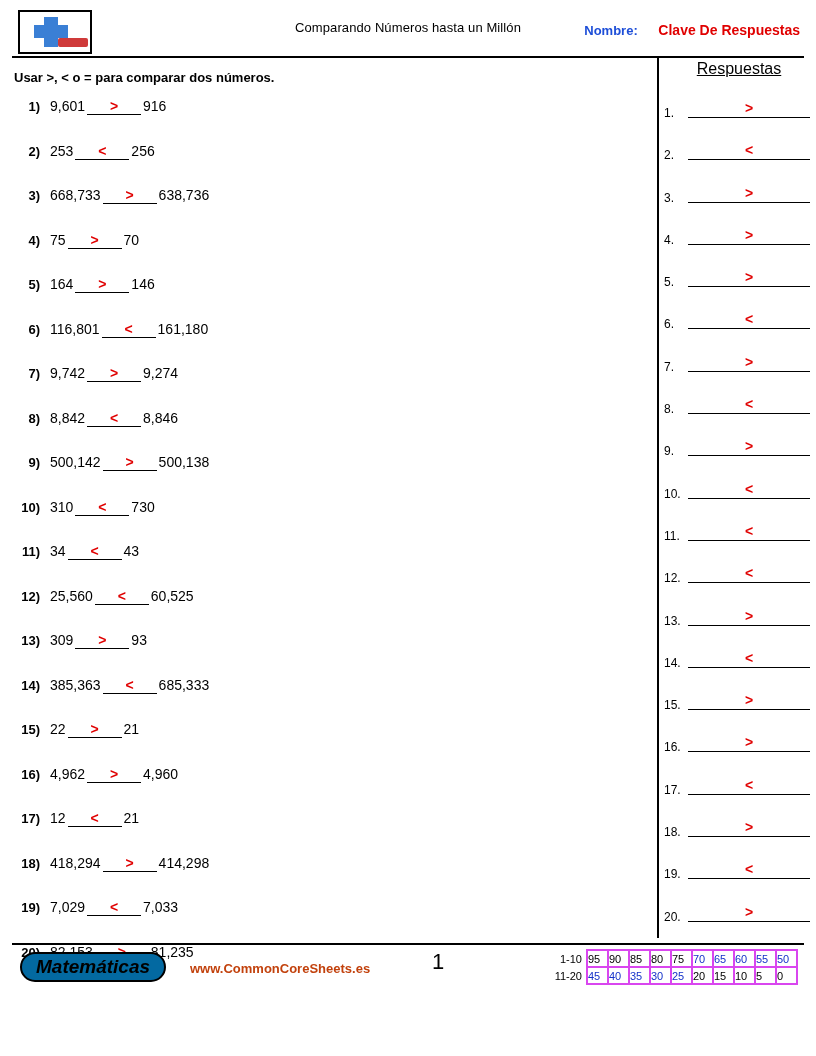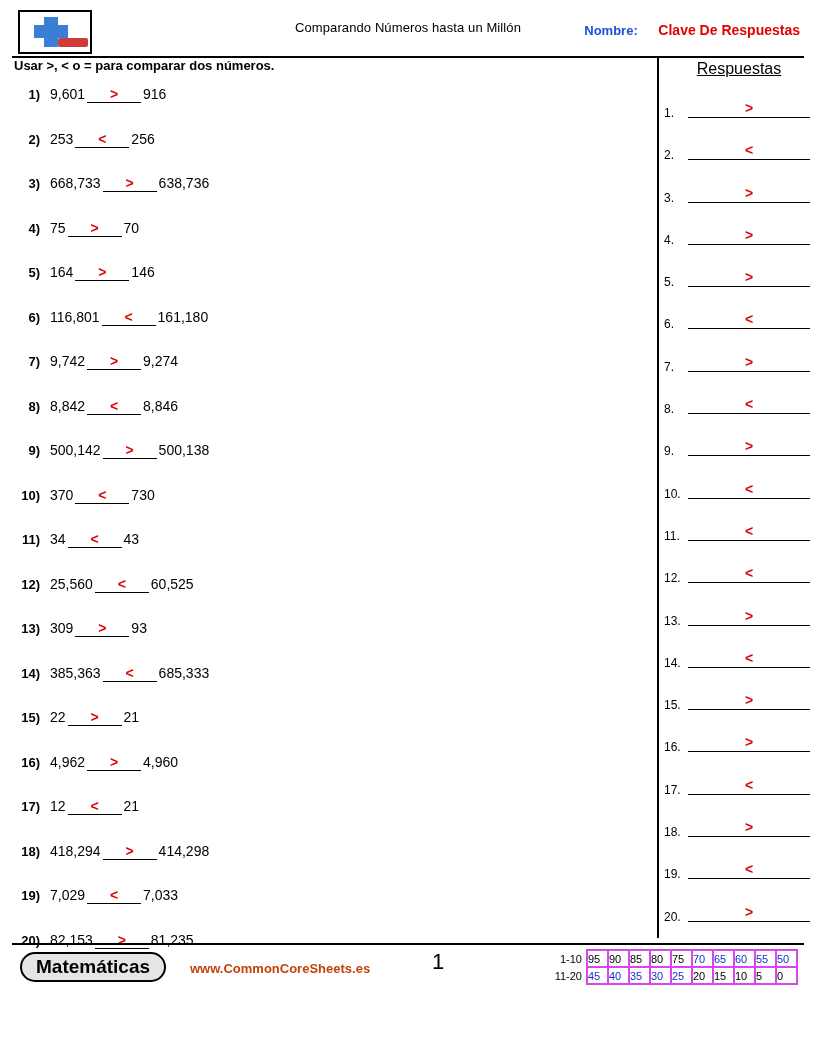--- a/index.html
+++ b/index.html
@@ -65,21 +65,21 @@
     position:absolute;left:0;top:0;width:640px;height:885px;
   }
   .divider{
     position:absolute;left:645px;top:0;width:0;height:880px;border-left:2px solid #000;
   }
   .right{
     position:absolute;left:652px;top:0;width:150px;height:885px;
   }
 
   .instructions{
-    font-size:13px;font-weight:bold;margin:0 0 0 2px;
+    font-size:13px;font-weight:bold;margin:12px 0 0 2px;
   }
 
   .qlist{margin-top:6px;}
   .q{
     position:relative;
     height:44.5px;
     font-size:14px;
     padding-left:18px;
   }
   .qnum{
@@ -140,21 +140,22 @@
   .hr-foot{
     position:absolute;left:0;right:0;top:0;border-top:2px solid #000;
   }
   .brand{
     position:absolute;left:8px;top:9px;
     border:2px solid #000;
     border-radius:16px;
     padding:2px 14px;
     font-size:19px;
     font-weight:bold;
-    background:#e5e5e5;
+    font-style:italic;
+    background:#0369a1;
   }
   .site{
     position:absolute;left:178px;top:18px;
     font-size:13px;font-weight:bold;color:#c2410c;
   }
   .pagenum{
     position:absolute;left:420px;top:6px;
     font-size:22px;
   }
   .score{
@@ -239,21 +240,21 @@
           <span class="qbody"><span>8,842</span><span class="blank">&lt;</span><span>8,846</span></span>
         </div>
 
         <div class="q">
           <span class="qnum">9)</span>
           <span class="qbody"><span>500,142</span><span class="blank">&gt;</span><span>500,138</span></span>
         </div>
 
         <div class="q">
           <span class="qnum">10)</span>
-          <span class="qbody"><span>370</span><span class="blank">&lt;</span><span>730</span></span>
+          <span class="qbody"><span>310</span><span class="blank">&lt;</span><span>730</span></span>
         </div>
 
         <div class="q">
           <span class="qnum">11)</span>
           <span class="qbody"><span>34</span><span class="blank">&lt;</span><span>43</span></span>
         </div>
 
         <div class="q">
           <span class="qnum">12)</span>
           <span class="qbody"><span>25,560</span><span class="blank">&lt;</span><span>60,525</span></span>

